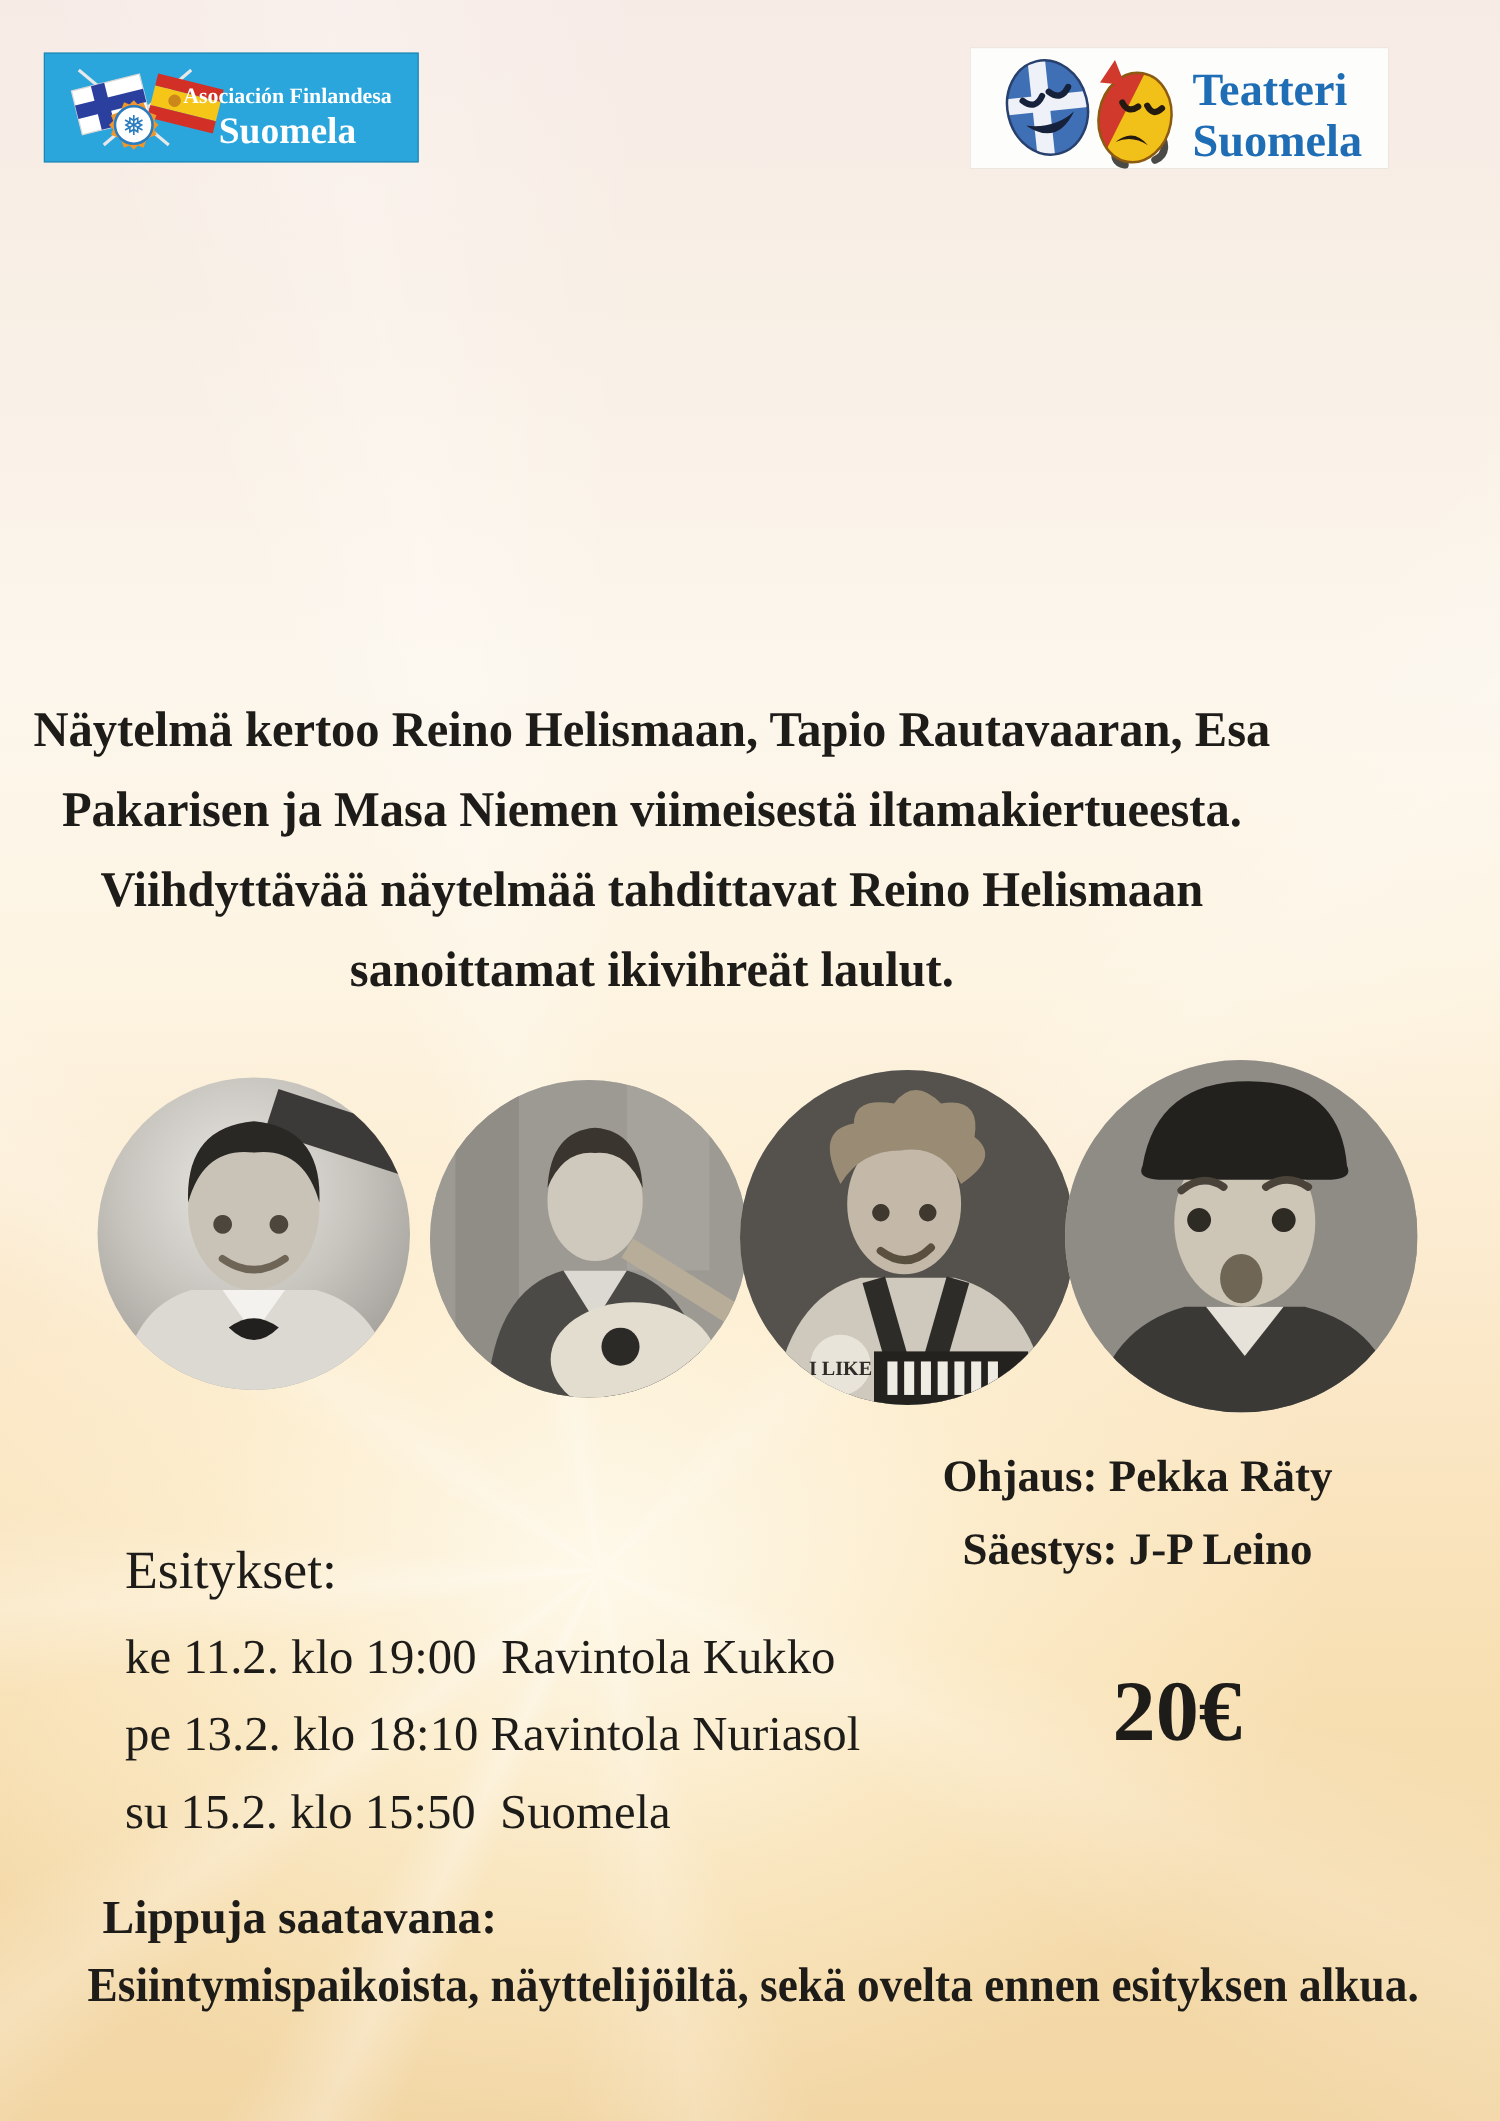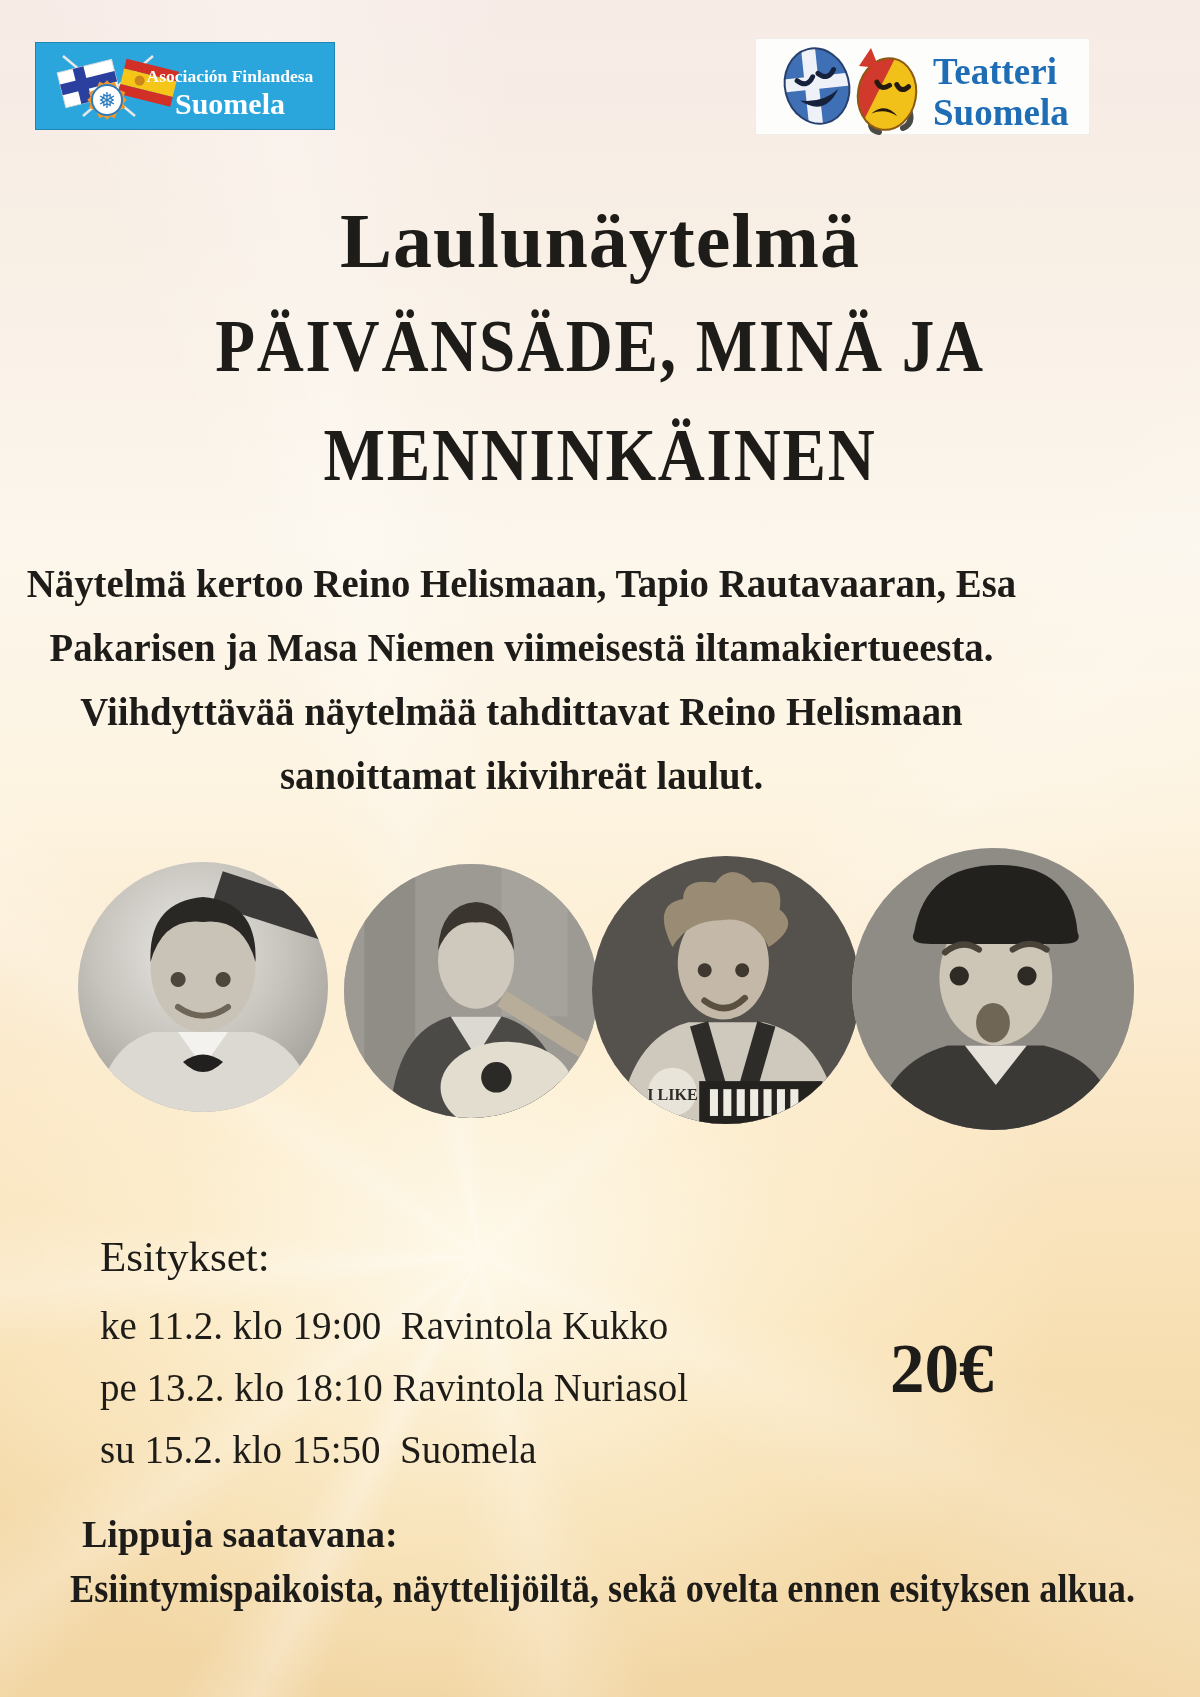--- a/index.html
+++ b/index.html
@@ -82,21 +82,21 @@
         <rect x="58" y="44" width="28" height="28" fill="#f0962a" transform="rotate(22 72 58)"></rect>
         <rect x="58" y="44" width="28" height="28" fill="#f0962a" transform="rotate(68 72 58)"></rect>
         <circle cx="72" cy="58" r="15" fill="#ffffff" stroke="#2b7bbf" stroke-width="2"></circle>
         <text x="72" y="66" font-size="22" text-anchor="middle" fill="#2b7bbf">❅</text>
       </g>
       <text x="195" y="40" font-size="17.5" font-weight="bold" text-anchor="middle" fill="#ffffff">Asociación Finlandesa</text>
       <text x="195" y="72" font-size="30" font-weight="bold" text-anchor="middle" fill="#ffffff">Suomela</text>
     </svg>
   </div>
 
-  <div class="logo-box" style="left:755px;top:38px;">
+  <div class="logo-box" style="left:776px;top:38px;">
     <svg width="335" height="97" viewBox="0 0 335 97">
       <rect x="0" y="0" width="335" height="97" fill="#fdfdfb" stroke="#e4ded6" stroke-width="1"></rect>
 
       <g>
         <path d="M82 60 Q70 78 55 70 Q44 64 48 52 Q40 56 36 48" fill="none" stroke="#4a4a46" stroke-width="6" stroke-linecap="round"></path>
         <g transform="rotate(-14 62 48)">
           <clipPath id="cm">
               <ellipse cx="62" cy="48" rx="32" ry="38"></ellipse>
             </clipPath>
           <g clip-path="url(#cm)">
@@ -126,25 +126,20 @@
           </g>
           <ellipse cx="132" cy="56" rx="29" ry="36" fill="none" stroke="#8c5a10" stroke-width="2"></ellipse>
         </g>
         <path d="M104 28 L116 10 L124 30 Z" fill="#d0392b"></path>
       </g>
       <text x="178" y="46" font-size="37" font-weight="bold" fill="#1e6db5">Teatteri</text>
       <text x="178" y="87" font-size="37" font-weight="bold" fill="#1e6db5">Suomela</text>
     </svg>
   </div>
 
-  <div class="abs center" style="left:0;top:196px;width:1200px;">
-    <div class="kicker">Laulunäytelmä</div>
-    <div class="title-caps cond" style="margin-top:18px;">PÄIVÄNSÄDE, MINÄ JA</div>
-    <div class="title-caps cond" style="margin-top:24px;">MENNINKÄINEN</div>
-  </div>
 
   <div class="abs center" style="left:0;top:552px;width:1043px;">
     <div class="desc-line">Näytelmä kertoo Reino Helismaan, Tapio Rautavaaran, Esa</div>
     <div class="desc-line">Pakarisen ja Masa Niemen viimeisestä iltamakiertueesta.</div>
     <div class="desc-line">Viihdyttävää näytelmää tahdittavat Reino Helismaan</div>
     <div class="desc-line">sanoittamat ikivihreät laulut.</div>
   </div>
 
   <div class="photo" style="left:78px;top:862px;width:250px;height:250px;">
     <svg viewBox="0 0 100 100">
@@ -202,20 +197,24 @@
       <path d="M8 100 Q12 76 34 70 L68 70 Q92 76 94 100 Z" fill="#3b3936"></path>
       <path d="M40 70 L51 84 L62 70 Z" fill="#e6e2d9"></path>
       <ellipse cx="51" cy="46" rx="20" ry="24" fill="#cdc5b6"></ellipse>
       <path d="M22 30 Q26 6 52 6 Q78 6 80 30 Q82 34 74 34 L28 34 Q20 34 22 30" fill="#23211e"></path>
       <path d="M38 42 a3.4 3.4 0 1 0 .1 0 M62 42 a3.4 3.4 0 1 0 .1 0" fill="#2e2a24"></path>
       <path d="M33 37 q6 -5 12 -1 M57 36 q6 -4 12 0" fill="none" stroke="#4a4339" stroke-width="2.2" stroke-linecap="round"></path>
       <ellipse cx="50" cy="62" rx="6" ry="7" fill="#6f6656"></ellipse>
     </svg>
   </div>
 
+  <div class="abs center" style="left:730px;top:1152px;width:360px;">
+    <div class="credit-line">Ohjaus: Pekka Räty</div>
+    <div class="credit-line">Säestys: J-P Leino</div>
+  </div>
 
   <div class="abs" style="left:100px;top:1232px;">
     <div class="shows-heading">Esitykset:</div>
     <div class="show-item" style="margin-top:14px;">ke 11.2. klo 19:00  Ravintola Kukko</div>
     <div class="show-item">pe 13.2. klo 18:10 Ravintola Nuriasol</div>
     <div class="show-item">su 15.2. klo 15:50  Suomela</div>
   </div>
 
   <div class="abs price" style="left:890px;top:1330px;">20€</div>
 

